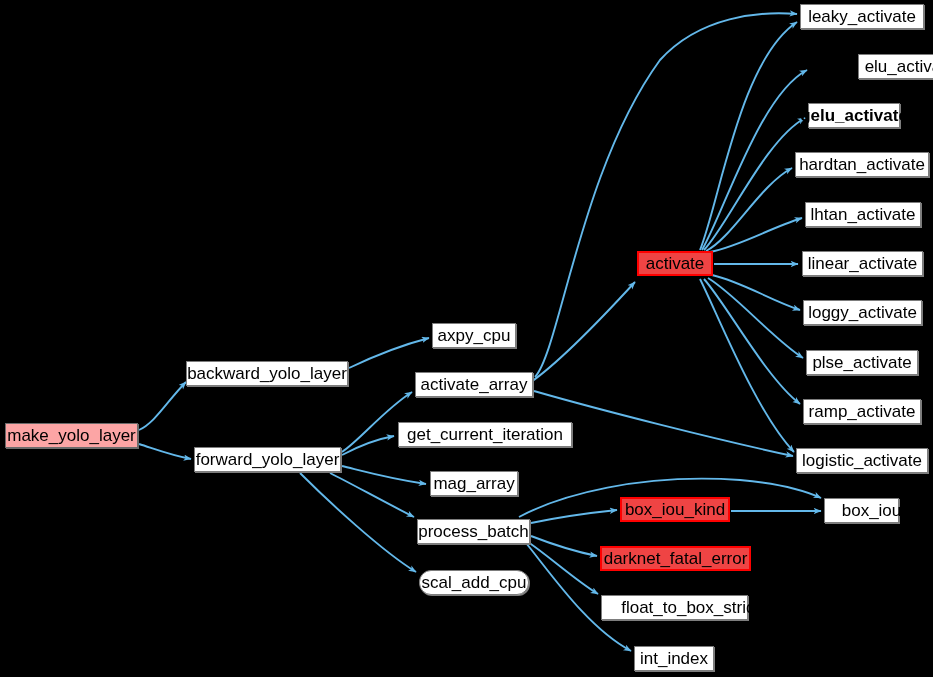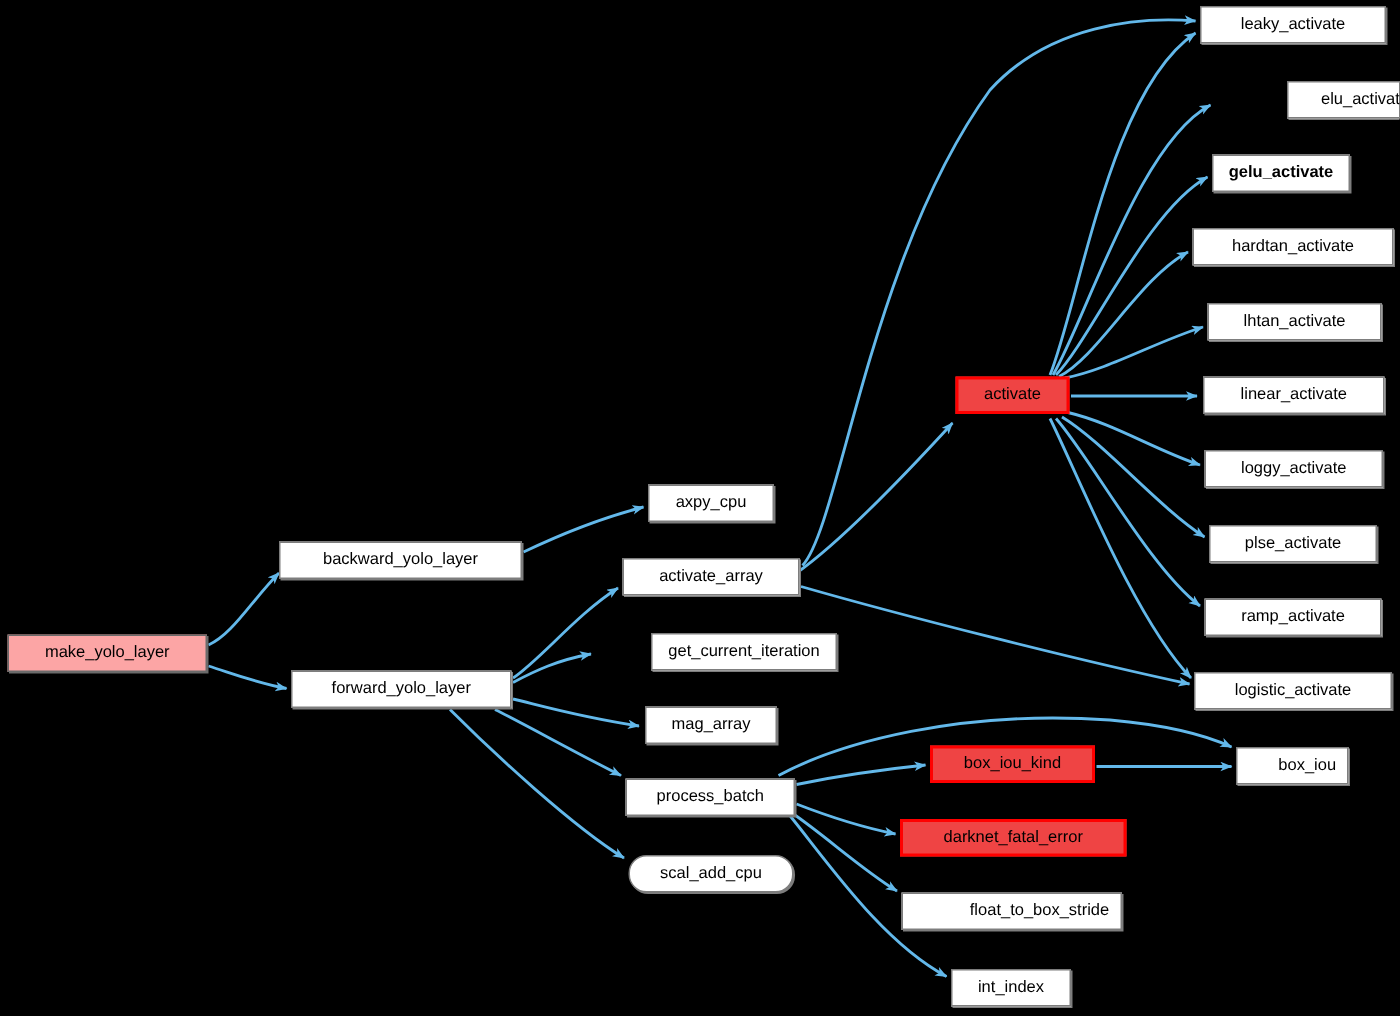--- a/index.html
+++ b/index.html
@@ -3,21 +3,21 @@
 <meta charset="utf-8">
 <style>
   html,body{margin:0;padding:0;background:#000;}
   body{width:933px;height:677px;overflow:hidden;font-family:"Liberation Sans",sans-serif;}
   #graph{position:relative;width:933px;height:677px;background:#000;}
   #edges{position:absolute;left:0;top:0;width:933px;height:677px;}
   .node{
     position:absolute;
     box-sizing:border-box;
     display:flex;align-items:center;justify-content:center;
-    font-size:11px;
+    font-size:17px;
     line-height:1;
     white-space:nowrap;
     background:#ffffff;
     border:1px solid #7d7d7d;
     color:#000000;
     height:25px;
     z-index:3;
     box-shadow:1px 1px 0 0 #7d7d7d;
     padding:0 7px;
   }
@@ -82,21 +82,21 @@
       </div>
       <div class="node" style="left: 194px; top: 447px; width: 147px;">
         <span class="node-label">forward_yolo_layer</span>
       </div>
       <div class="node" style="left: 432px; top: 323px; width: 84px;">
         <span class="node-label">axpy_cpu</span>
       </div>
       <div class="node" style="left: 415px; top: 372px; width: 118px;">
         <span class="node-label">activate_array</span>
       </div>
-      <div class="node" style="left: 398px; top: 422px; width: 124px; margin-left: 36px;">
+      <div class="node" style="left: 398px; top: 422px; width: 174px;">
         <span class="node-label">get_current_iteration</span>
       </div>
       <div class="node" style="left: 430px; top: 471px; width: 88px;">
         <span class="node-label">mag_array</span>
       </div>
       <div class="node" style="left: 417px; top: 519px; width: 113px;">
         <span class="node-label">process_batch</span>
       </div>
       <div class="node" style="left: 419px; top: 570px; width: 110px; border-radius: 12px;">
         <span class="node-label">scal_add_cpu</span>

